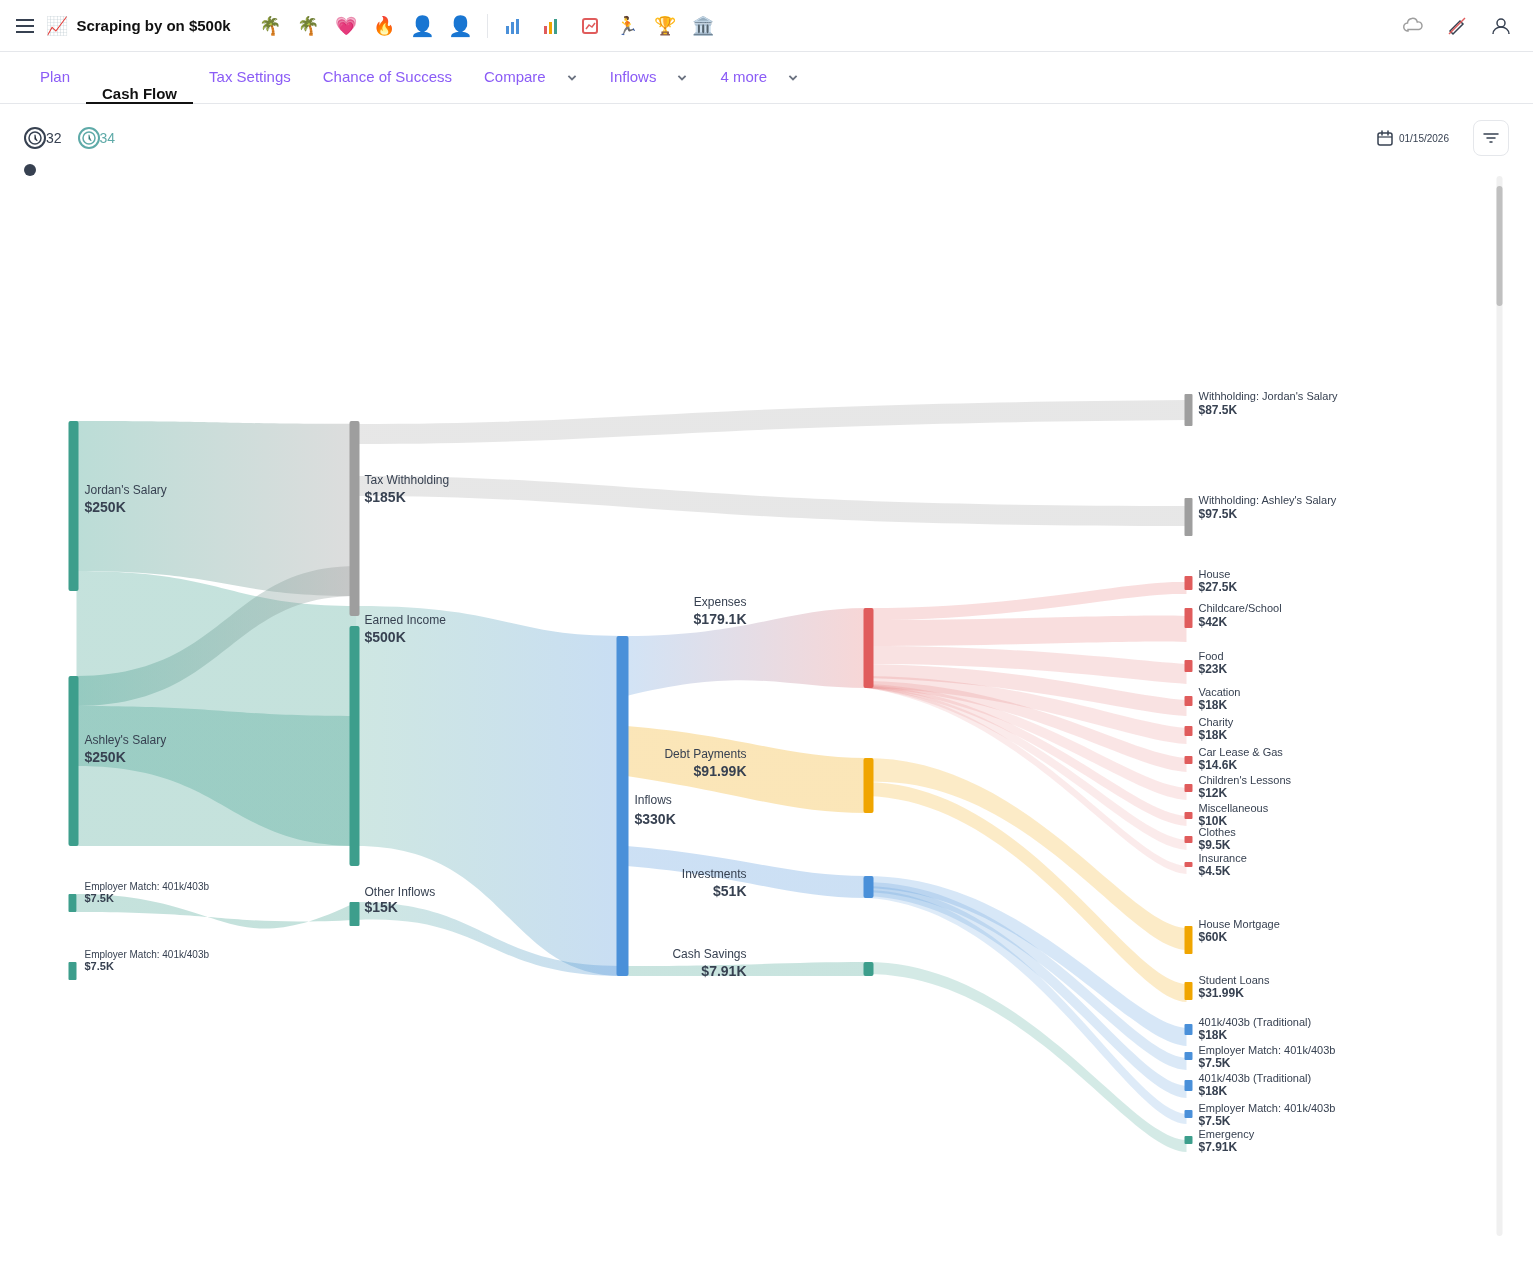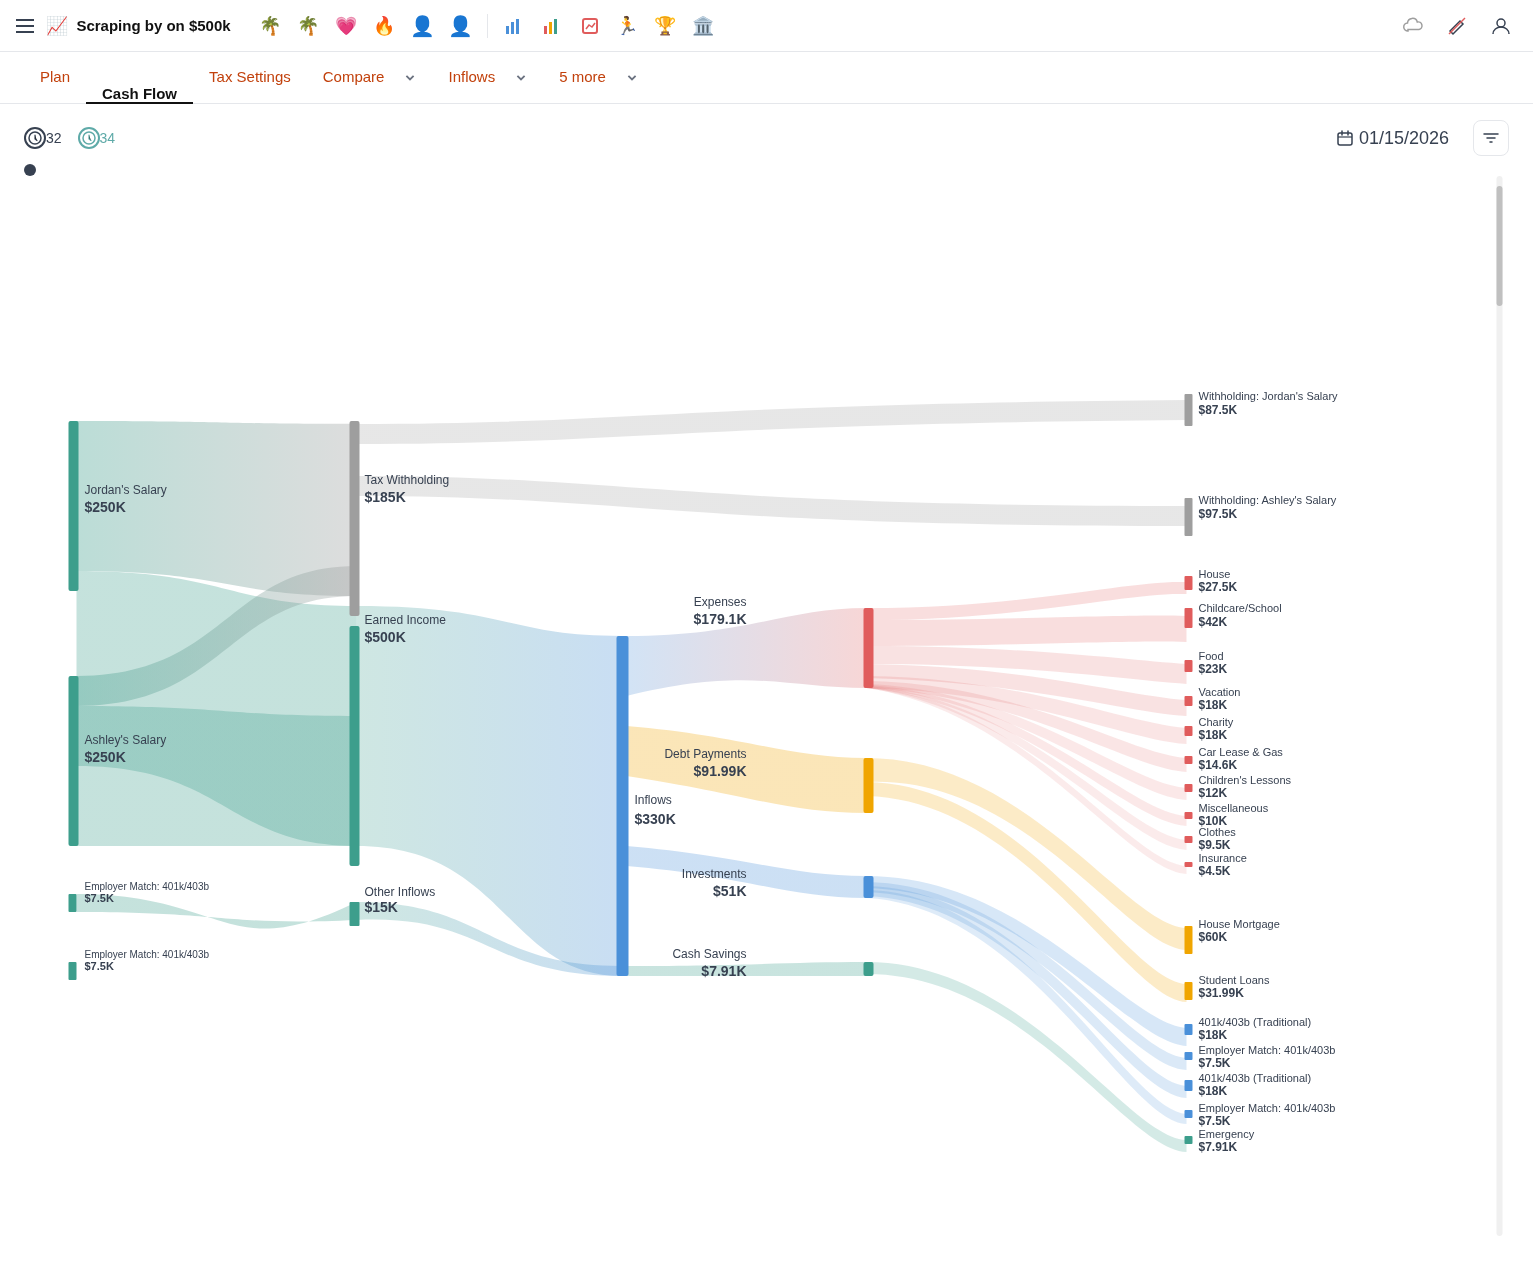--- a/index.html
+++ b/index.html
@@ -17,32 +17,32 @@
     .nav-icons { display: flex; align-items: center; gap: 6px; flex: 1; }
     .nav-icon-btn { width: 32px; height: 32px; display: flex; align-items: center; justify-content: center; cursor: pointer; font-size: 18px; }
     .nav-right { display: flex; align-items: center; gap: 12px; margin-left: auto; }
     .nav-right-btn { width: 32px; height: 32px; display: flex; align-items: center; justify-content: center; cursor: pointer; font-size: 18px; color: #374151; }
 
     
     .tab-bar {
       display: flex; align-items: center; padding: 0 24px; height: 52px;
       border-bottom: 1px solid #e5e7eb; background: #fff;
     }
-    .tab { padding: 0 16px; height: 52px; display: flex; align-items: center; font-size: 15px; color: #c2410c; cursor: pointer; border-bottom: 2px solid transparent; white-space: nowrap; }
+    .tab { padding: 0 16px; height: 52px; display: flex; align-items: center; font-size: 15px; color: #8b5cf6; cursor: pointer; border-bottom: 2px solid transparent; white-space: nowrap; }
     .tab.active { color: #111; font-weight: 700; border-bottom: 2px solid #111; align-items: flex-end; }
     .tab-dropdown { display: flex; align-items: center; gap: 20px; }
     .tab-dropdown svg { width: 12px; height: 12px; }
 
     
     .main-content { padding: 16px 24px; position: relative; }
     .controls-row { display: flex; align-items: center; gap: 16px; margin-bottom: 8px; }
     .age-badge { display: flex; align-items: center; font-size: 14px; color: #374151; }
     .age-circle { width: 22px; height: 22px; border-radius: 50%; border: 2px solid #374151; display: flex; align-items: center; justify-content: center; font-size: 10px; }
     .age-circle.teal { border-color: #5eaaa8; color: #5eaaa8; }
-    .date-badge { display: flex; align-items: center; gap: 6px; font-size: 18px; color: #374151; margin-left: auto; padding-left: 16px; }
+    .date-badge { display: flex; align-items: center; gap: 6px; font-size: 10px; color: #374151; margin-left: auto; padding-left: 16px; }
     .filter-btn { width: 36px; height: 36px; border-radius: 8px; border: 1px solid #e5e7eb; display: flex; align-items: center; justify-content: center; cursor: pointer; margin-left: 8px; }
     .dot-indicator { width: 12px; height: 12px; border-radius: 50%; background: #374151; margin-top: 4px; }
 
     
     .sankey-container { position: relative; width: 100%; height: 1060px; }
     .sankey-svg { width: 100%; height: 100%; }
   </style>
 </head>
 <body>
 
@@ -112,34 +112,37 @@
 <div class="tab-bar">
   <div class="tab">
     <span>Plan</span>
   </div>
   <div class="tab active">
     <span>Cash Flow</span>
   </div>
   <div class="tab">
     <span>Tax Settings</span>
   </div>
+  <div class="tab">
+    <span>Chance of Success</span>
+  </div>
   <div class="tab tab-dropdown">
     <span>Compare</span>
     <svg viewBox="0 0 10 10" fill="none">
         <path d="M2 4l3 3 3-3" stroke="#6b7280" stroke-width="1.5"></path>
       </svg>
   </div>
   <div class="tab tab-dropdown">
     <span>Inflows</span>
     <svg viewBox="0 0 10 10" fill="none">
         <path d="M2 4l3 3 3-3" stroke="#6b7280" stroke-width="1.5"></path>
       </svg>
   </div>
   <div class="tab tab-dropdown">
-    <span>5 more</span>
+    <span>4 more</span>
     <svg viewBox="0 0 10 10" fill="none">
         <path d="M2 4l3 3 3-3" stroke="#6b7280" stroke-width="1.5"></path>
       </svg>
   </div>
 </div>
 
 <div class="main-content">
 
   <div class="controls-row">
     <div class="age-badge">

